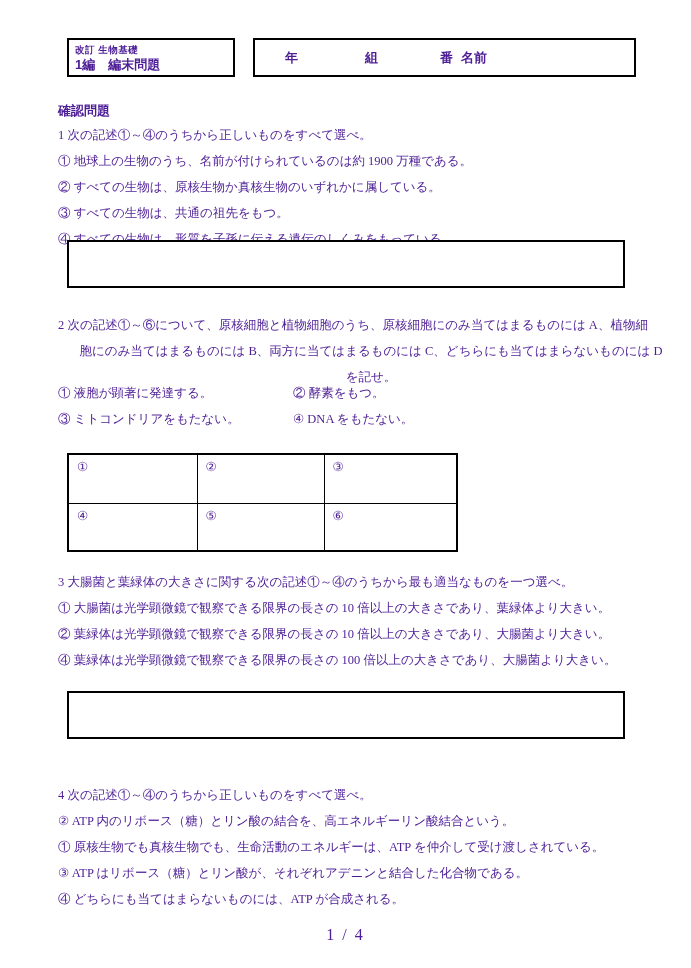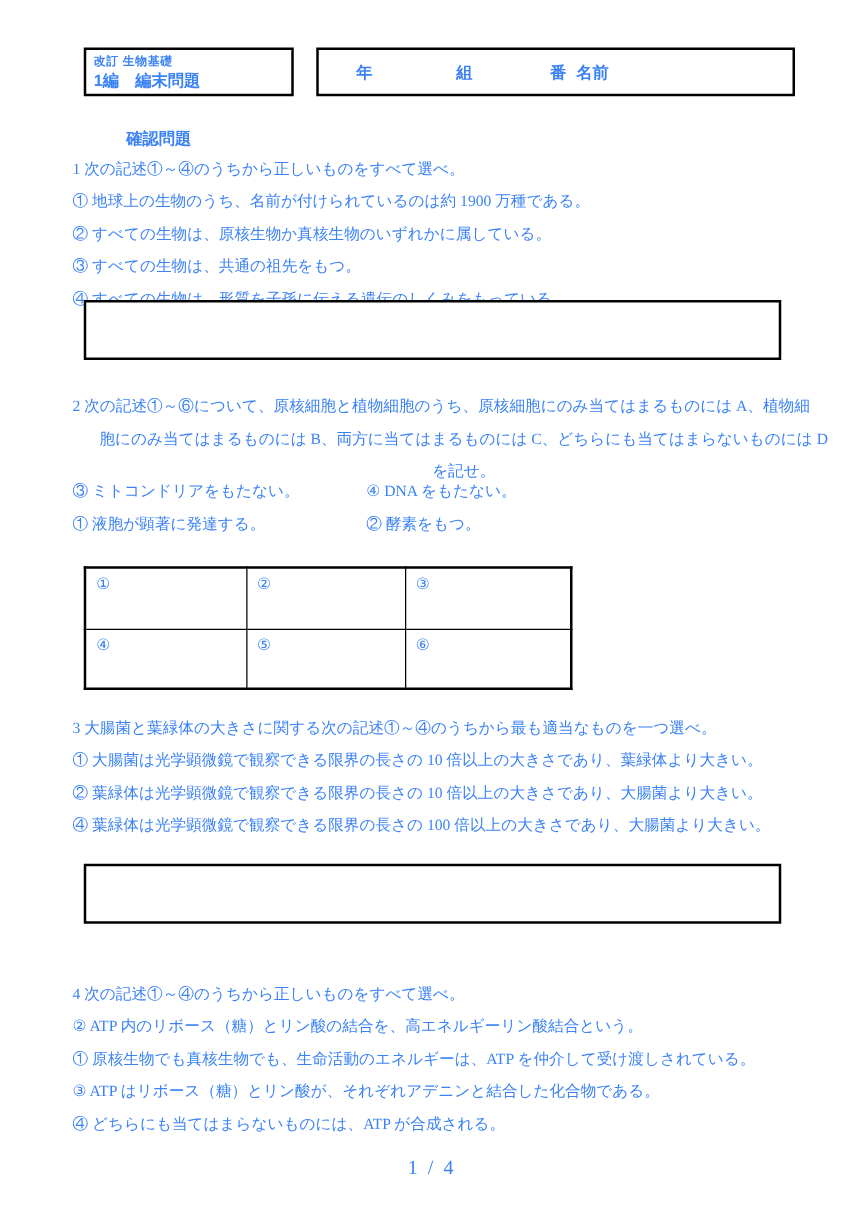--- a/index.html
+++ b/index.html
@@ -1,21 +1,21 @@
 <!DOCTYPE html>
 <html><head>
 <meta charset="utf-8">
 <style>
   * { margin:0; padding:0; box-sizing:border-box; }
   html,body { background:#ffffff; }
   .page {
     position:relative;
     width:691px; height:968px;
     background:#ffffff;
-    color:#3b82f6;
+    color:#4c1d95;
     font-family:"Liberation Serif","DejaVu Serif",serif;
     font-size:12.5px;
     overflow:hidden;
   }
   .gothic { font-family:"Liberation Sans","DejaVu Sans",sans-serif; font-weight:bold; }
 
   
   .hdr-left {
     position:absolute; left:67px; top:38px; width:168px; height:39px;
     border:2px solid #000; padding:3px 0 0 6px;
@@ -26,21 +26,21 @@
     position:absolute; left:253px; top:38px; width:383px; height:39px;
     border:2px solid #000;
     display:flex; align-items:center;
     font-size:13px;
   }
   .nf0 { margin-left:30px; }
   .nf1 { margin-left:67px; }
   .nf2 { margin-left:62px; }
   .nf3 { margin-left:8px;  }
 
-  .sec-title { position:absolute; left:58px; top:102px; font-size:13px;margin-left:43px; }
+  .sec-title { position:absolute; left:58px; top:102px; font-size:13px; }
 
   .qblock { position:absolute; left:58px; right:20px; }
   .line { height:26px; line-height:26px; white-space:nowrap; }
   .indent { padding-left:13px;text-align:center; }
 
   .ansbox {
     position:absolute; left:67px; width:558px; height:48px;
     border:2px solid #000; background:#fff;
   }
 
@@ -94,26 +94,26 @@
   </div>
   <div class="ansbox" style="top:240px"></div>
 
   <div class="qblock" style="top:312px">
     <div class="line">2 次の記述①～⑥について、原核細胞と植物細胞のうち、原核細胞にのみ当てはまるものには A、植物細</div>
     <div class="line indent">胞にのみ当てはまるものには B、両方に当てはまるものには C、どちらにも当てはまらないものには D</div>
     <div class="line indent">を記せ。</div>
   </div>
   <div class="qblock" style="top:380px">
     <div class="q2row">
+      <span>① 液胞が顕著に発達する。</span>
+      <span class="q2right">② 酵素をもつ。</span>
+    </div>
+    <div class="q2row">
       <span>③ ミトコンドリアをもたない。</span>
       <span class="q2right">④ DNA をもたない。</span>
-    </div>
-    <div class="q2row">
-      <span>① 液胞が顕著に発達する。</span>
-      <span class="q2right">② 酵素をもつ。</span>
     </div>
   </div>
   <table class="anstable">
     <colgroup>
         <col style="width:129px">
         <col style="width:127px">
         <col style="width:133px">
       </colgroup>
     <tbody>
         <tr class="r1">

